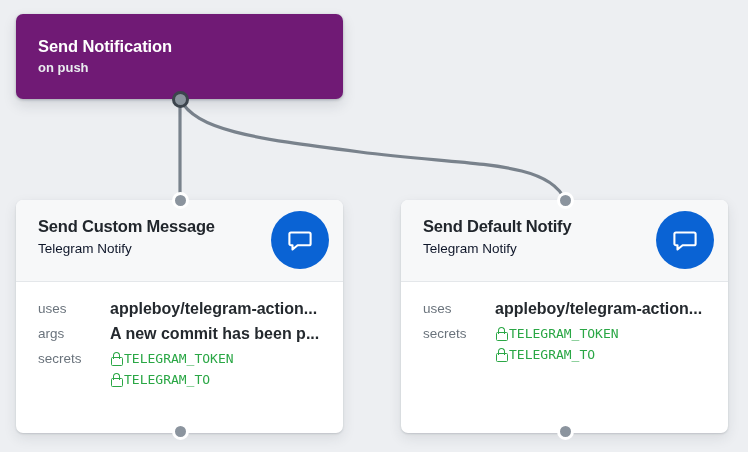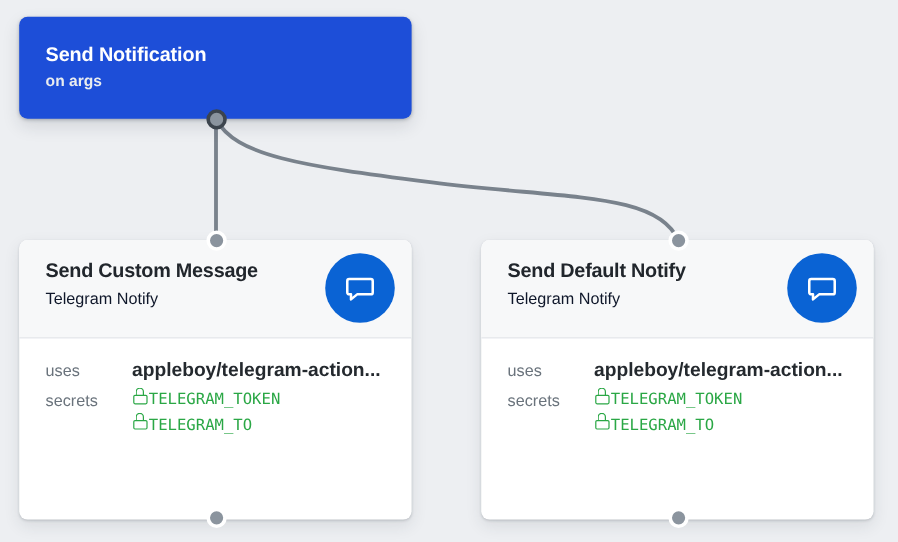--- a/index.html
+++ b/index.html
@@ -31,21 +31,21 @@
     pointer-events: none;
   }
 
   
   .trigger-node {
     position: absolute;
     left: 16px;
     top: 14px;
     width: 327px;
     height: 85px;
-    background: #1d4ed8;
+    background: #701a75;
     border-radius: 7px;
     box-shadow: 0 1px 3px rgba(30,40,55,.28), 0 6px 14px rgba(30,40,55,.13);
     box-sizing: border-box;
     padding: 22px 22px 0 22px;
   }
   .trigger-title {
     color: #ffffff;
     font-size: 16.5px;
     font-weight: bold;
     letter-spacing: -.1px;
@@ -138,21 +138,21 @@
     display: flex;
     flex-direction: column;
   }
   .secret {
     color: #2aa745;
     font-family: "DejaVu Sans Mono", "Liberation Mono", monospace;
     font-size: 13px;
     line-height: 21px;
     white-space: nowrap;
     display: flex;
-    align-items: flex-start;
+    align-items: center;
   }
   .lock-glyph {
     display: inline-block;
     width: 13px;
     height: 14px;
     margin-right: 1px;
     position: relative;
     flex: 0 0 13px;
   }
   .lock-glyph::before { 
@@ -201,40 +201,44 @@
 
 <div id="canvas">
 
   <svg id="edges" viewBox="0 0 748 452" xmlns="http://www.w3.org/2000/svg">
     <path d="M180,99 L180,200" fill="none" stroke="#79828c" stroke-width="3.2" stroke-linecap="round"></path>
     <path d="M180,99 C196,130 250,138 360,152 C470,166 548,160 565,200" fill="none" stroke="#79828c" stroke-width="3.2" stroke-linecap="round"></path>
   </svg>
 
   <div class="trigger-node">
     <div class="trigger-title">Send Notification</div>
-    <div class="trigger-sub">on args</div>
+    <div class="trigger-sub">on push</div>
   </div>
   <div class="port port-trigger-out" style="left:171.5px; top:90.5px;"></div>
 
   <div class="node" id="node-custom">
     <div class="node-header">
       <div class="node-title">Send Custom Message</div>
       <div class="node-sub">Telegram Notify</div>
       <div class="node-avatar">
         <svg width="28" height="28" viewBox="0 0 28 28" xmlns="http://www.w3.org/2000/svg">
           <path d="M5 6.5 h18 a1.6 1.6 0 0 1 1.6 1.6 v9.6 a1.6 1.6 0 0 1 -1.6 1.6 h-11.4 l-5.1 4.2 v-4.2 h-1.5 a1.6 1.6 0 0 1 -1.6 -1.6 v-9.6 a1.6 1.6 0 0 1 1.6 -1.6 z" fill="none" stroke="#ffffff" stroke-width="2.1" stroke-linejoin="round"></path>
         </svg>
       </div>
     </div>
     <div class="node-body">
       <div class="row">
         <div class="row-label">uses</div>
         <div class="row-value">appleboy/telegram-action...</div>
       </div>
       <div class="row">
+        <div class="row-label">args</div>
+        <div class="row-value">A new commit has been p...</div>
+      </div>
+      <div class="row">
         <div class="row-label">secrets</div>
         <div class="secrets-list">
           <div class="secret">
             <span class="lock-glyph"></span>
             <span>TELEGRAM_TOKEN</span>
           </div>
           <div class="secret">
             <span class="lock-glyph"></span>
             <span>TELEGRAM_TO</span>
           </div>

